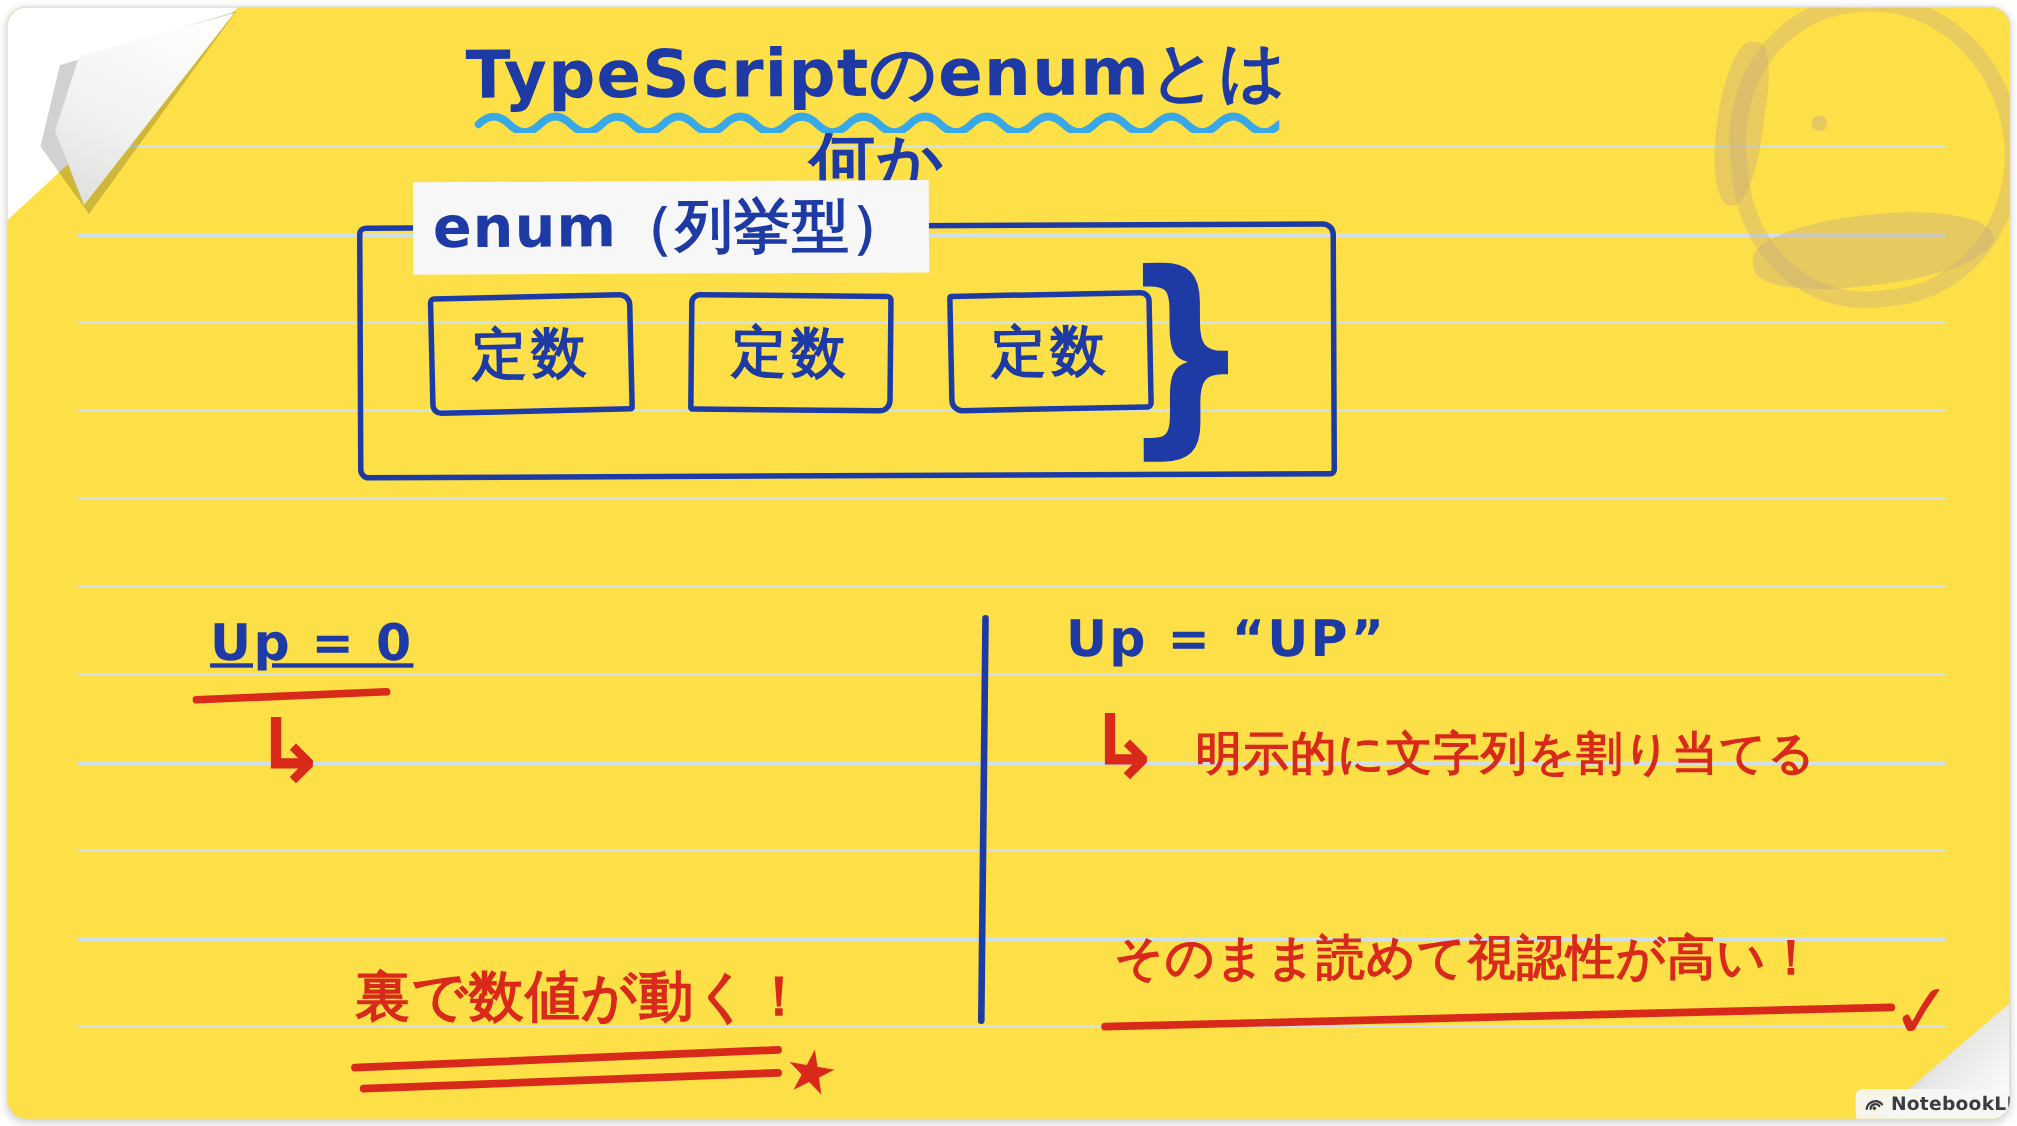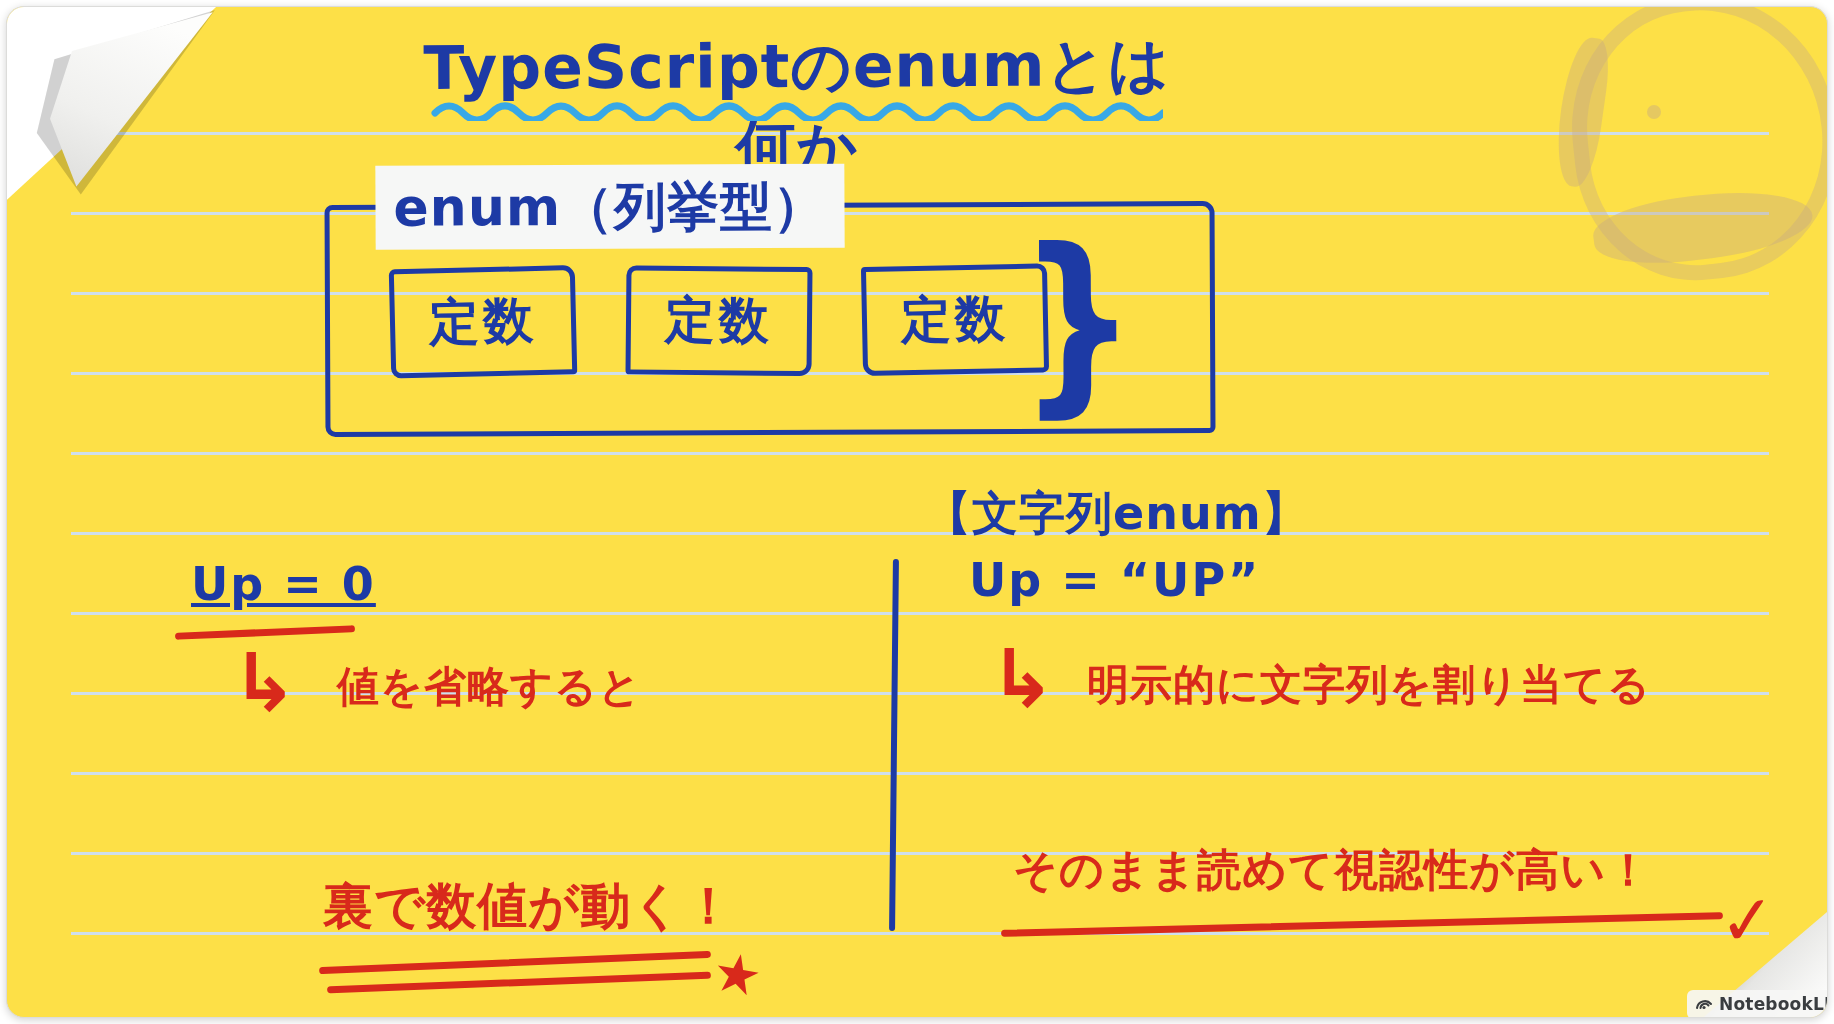--- a/index.html
+++ b/index.html
@@ -136,27 +136,25 @@
       </div>
     </div>
     <div class="brace">}</div>
   </div>
 
   <div class="divider"></div>
 
   <div class="code ink-blue ex-num">Up = 0</div>
   <div class="uline ul-num"></div>
   <div class="arrow arrow-l">↳</div>
-  <div class="note ink-red note-l1">値を省略すると</div>
   <div class="note ink-red emph-l">裏で数値が動く！</div>
   <div class="uline ul-el1"></div>
   <div class="uline ul-el2"></div>
   <div class="star">★</div>
 
-  <div class="h1 ink-blue h-str">【文字列enum】</div>
   <div class="code ink-blue ex-str">Up = “UP”</div>
   <div class="arrow arrow-r">↳</div>
   <div class="note ink-red note-r1">明示的に文字列を割り当てる</div>
   <div class="note ink-red emph-r">そのまま読めて視認性が高い！</div>
   <div class="uline ul-er"></div>
   <div class="check">✓</div>
 
   <div class="fold">
     <div class="fold-cut"></div>
     <div class="fold-shadow"></div>

